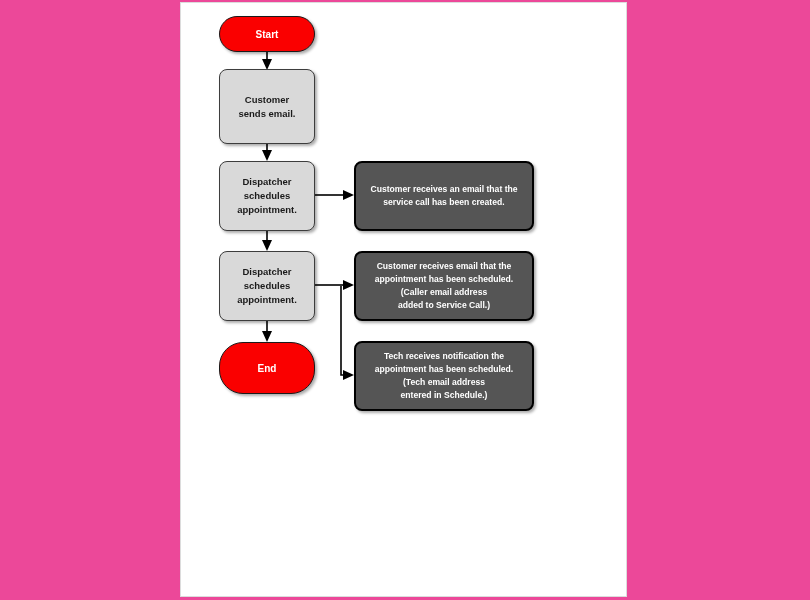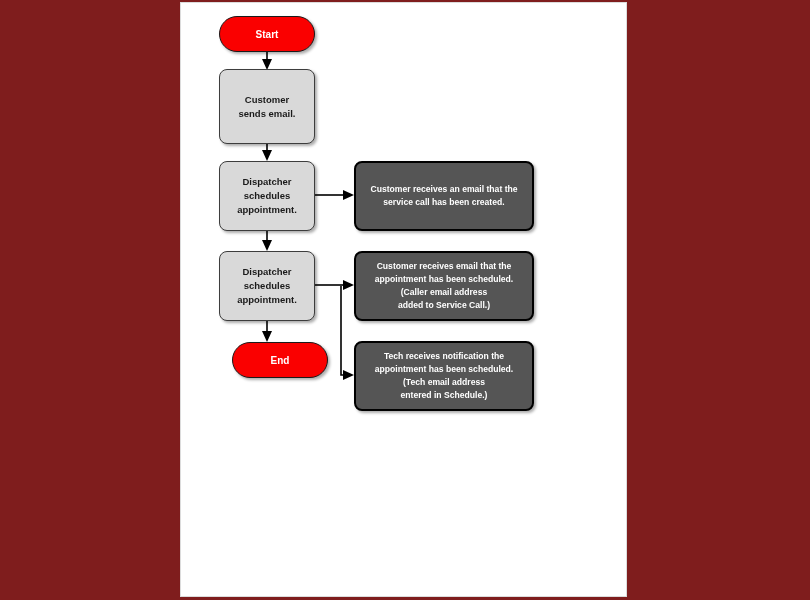--- a/index.html
+++ b/index.html
@@ -11,21 +11,21 @@
     width: 810px;
     height: 600px;
     font-family: "Liberation Sans", sans-serif;
     overflow: hidden;
   }
 
   #canvas {
     position: relative;
     width: 810px;
     height: 600px;
-    background: #7f1d1d;
+    background: #ec4899;
   }
 
   
   .page-sheet {
     position: absolute;
     left: 180px;
     top: 2px;
     width: 447px;
     height: 595px;
     background: #ffffff;
@@ -167,21 +167,21 @@
 schedules
 appointment.</span>
     </div>
 
     <div class="node process" style="left:219px; top:251px; width:96px; height:70px;">
       <span class="node-text">Dispatcher
 schedules
 appointment.</span>
     </div>
 
-    <div class="node terminator" style="left:232px; top:342px; width:96px; height:36px;">
+    <div class="node terminator" style="left:219px; top:342px; width:96px; height:52px;">
       <span class="node-text">End</span>
     </div>
 
     <div class="node note" style="left:354px; top:161px; width:180px; height:70px;">
       <span class="node-text">Customer receives an email that the
 service call has been created.</span>
     </div>
 
     <div class="node note" style="left:354px; top:251px; width:180px; height:70px;">
       <span class="node-text">Customer receives email that the

